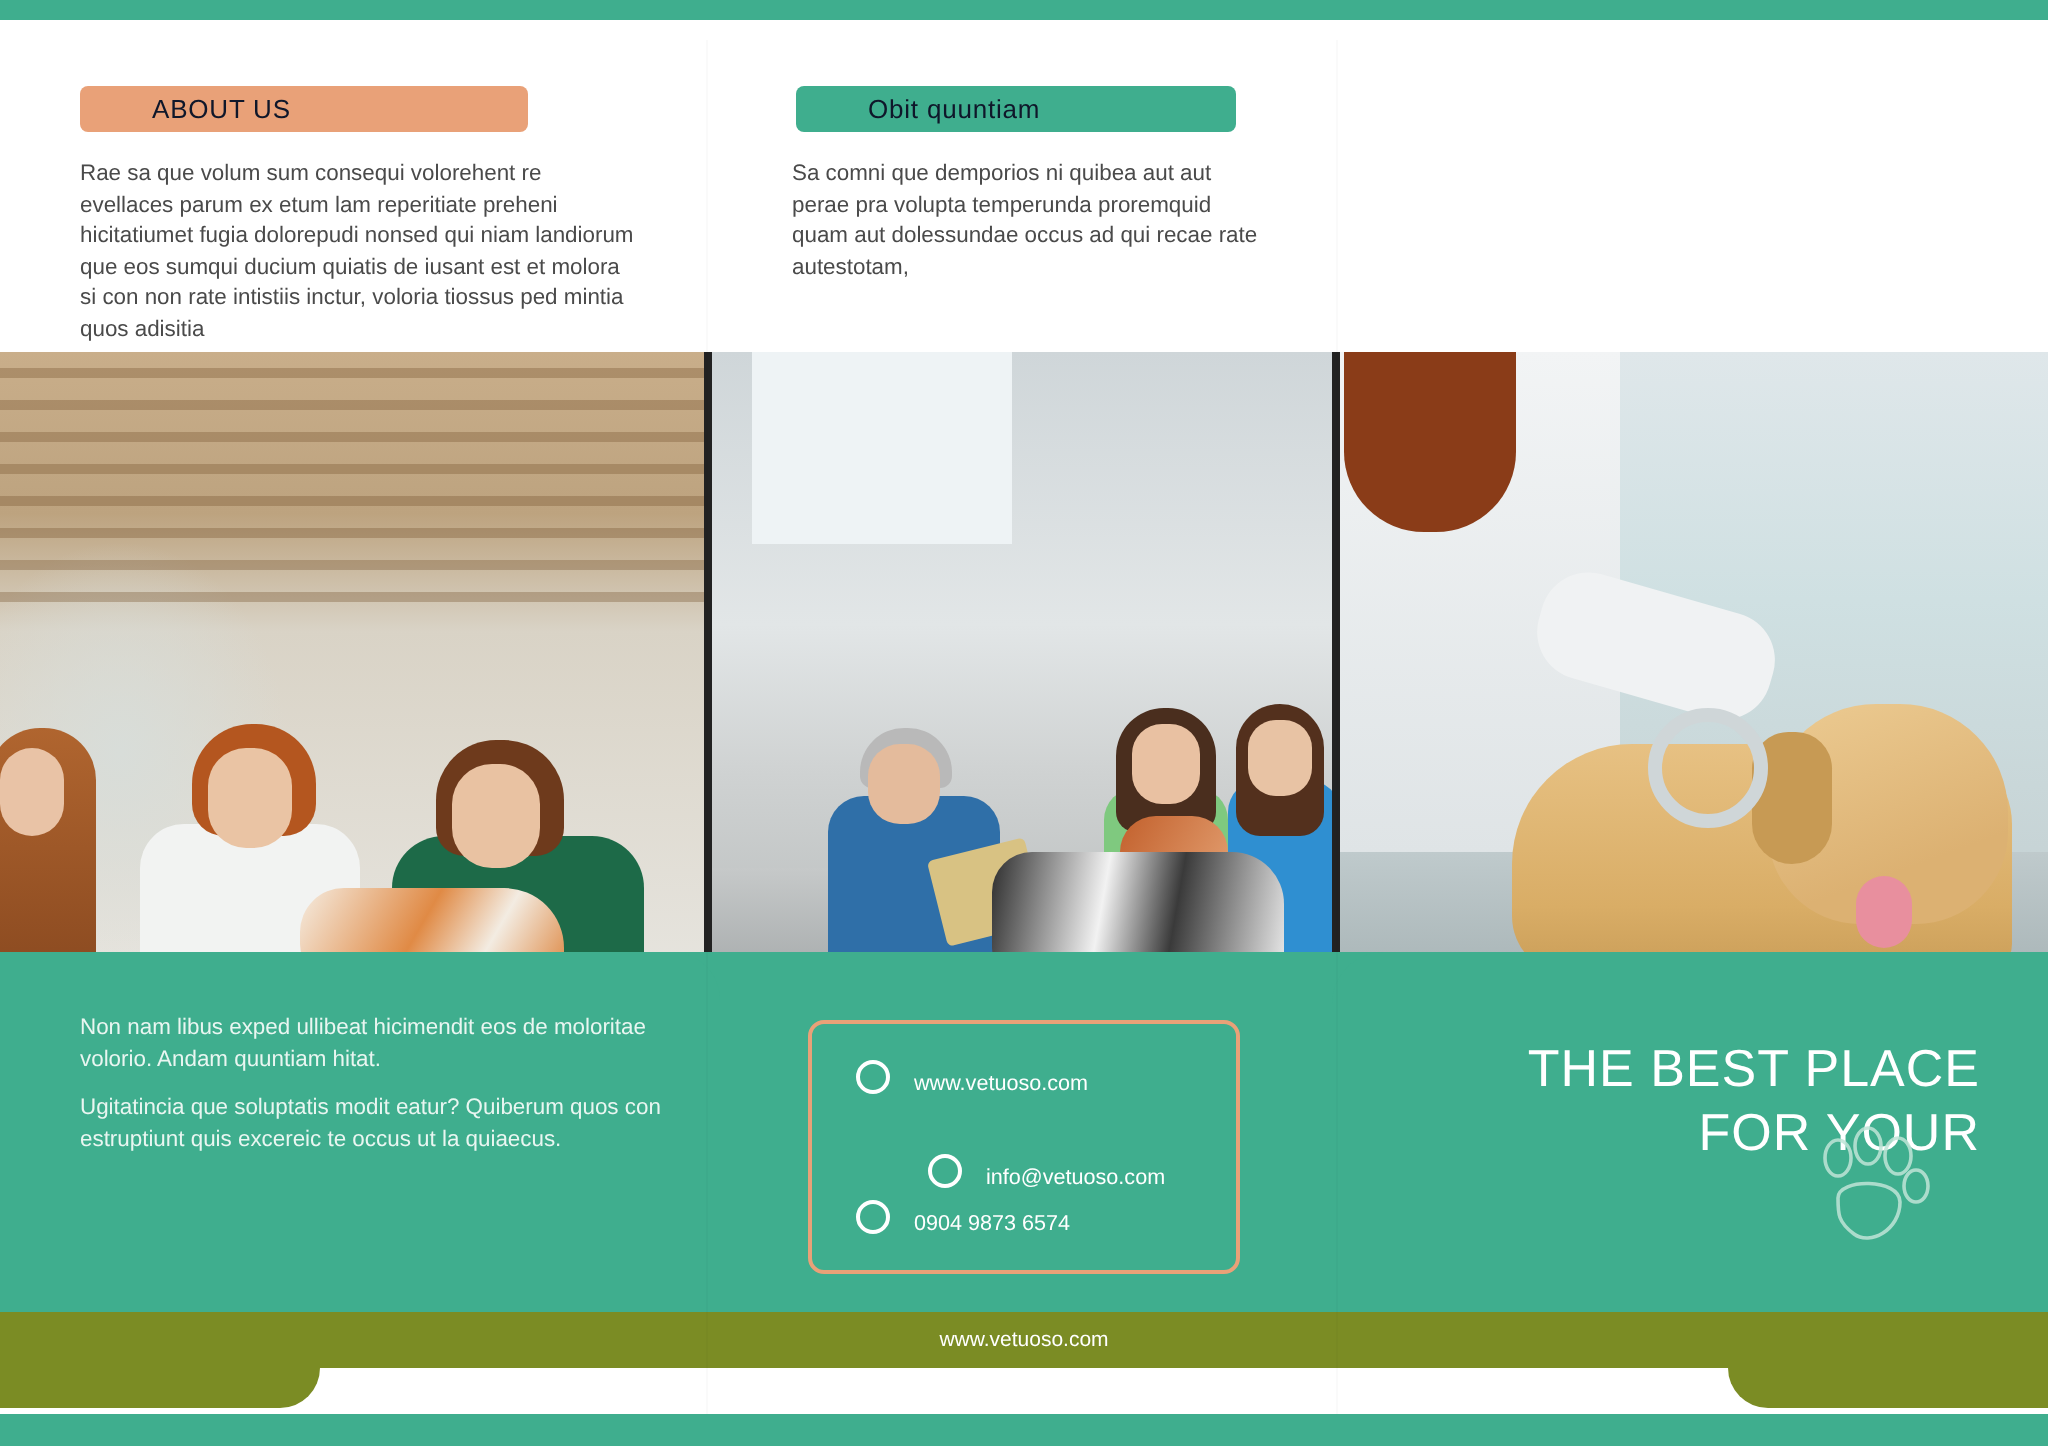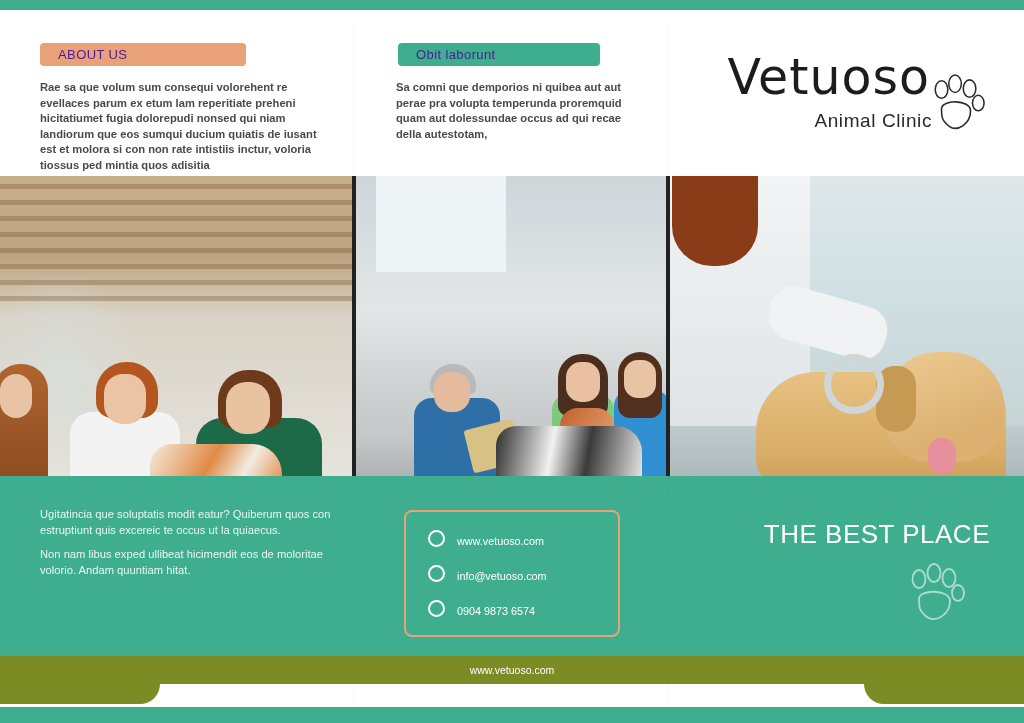--- a/index.html
+++ b/index.html
@@ -48,36 +48,35 @@
     position: absolute;
     left: 0; top: 0;
     width: 1024px; height: 166px;
   }
 
   .tab {
     position: absolute;
     height: 23px;
     background: #e9a178;
     border-radius: 4px;
-    color: #4c1d95;
+    color: #0f172a;
     font-size: 13px;
     line-height: 23px;
-    padding-left: 18px;
+    padding-left: 36px;
     letter-spacing: 0.4px;
   }
   .tab.about { left: 40px; top: 33px; width: 188px; }
   .tab.obit  { left: 398px; top: 33px; width: 184px;
                background: #3fae8e; }
 
   .col-text {
     position: absolute;
     font-size: 11.2px;
     line-height: 15.6px;
     color: #4a4a4a;
-    font-weight: bold;
   }
   .col-text.about { left: 40px; top: 70px; width: 280px; }
   .col-text.obit  { left: 396px; top: 70px; width: 240px; }
 
   
   .logo-wrap {
     position: absolute;
     right: 36px; top: 42px;
     width: 290px; height: 110px;
     text-align: right;
@@ -274,21 +273,21 @@
   }
   .contact-row .ring {
     display: inline-block;
     width: 13px; height: 13px;
     border: 2.2px solid #ffffff;
     border-radius: 50%;
     margin-right: 12px;
     vertical-align: -2px;
   }
   .r1 { top: 18px; }
-  .r2 { top: 53px; }
+  .r2 { top: 65px; margin-left: 36px; }
   .r3 { top: 88px; }
 
   .right-col {
     position: absolute;
     left: 700px; top: 508px;
     width: 290px;
     color: #ffffff;
     text-align: right;
   }
   .right-col .ln {
@@ -344,34 +343,23 @@
 
   <div class="strip-top"></div>
 
   <div class="page">
 
     <div class="header">
 
       <div class="tab about">ABOUT US</div>
       <div class="col-text about">Rae sa que volum sum consequi volorehent re evellaces parum ex etum lam reperitiate preheni hicitatiumet fugia dolorepudi nonsed qui niam landiorum que eos sumqui ducium quiatis de iusant est et molora si con non rate intistiis inctur, voloria tiossus ped mintia quos adisitia</div>
 
-      <div class="tab obit">Obit laborunt</div>
-      <div class="col-text obit">Sa comni que demporios ni quibea aut aut perae pra volupta temperunda proremquid quam aut dolessundae occus ad qui recae della autestotam,</div>
-
-      <div class="logo-wrap">
-        <div class="logo-word">Vetuoso</div>
-        <div class="logo-sub">Animal Clinic</div>
-        <svg class="logo-paw" viewBox="0 0 60 64">
-          <ellipse cx="14" cy="16" rx="6.5" ry="9" fill="none" stroke="#2a2a2a" stroke-width="1.6"></ellipse>
-          <ellipse cx="28" cy="10" rx="6.5" ry="9" fill="none" stroke="#2a2a2a" stroke-width="1.6"></ellipse>
-          <ellipse cx="43" cy="15" rx="6.5" ry="9" fill="none" stroke="#2a2a2a" stroke-width="1.6"></ellipse>
-          <ellipse cx="52" cy="30" rx="6" ry="8" fill="none" stroke="#2a2a2a" stroke-width="1.6"></ellipse>
-          <path d="M14 36 C14 26 44 26 44 38 C44 52 30 60 22 54 C14 48 14 44 14 36 Z" fill="none" stroke="#2a2a2a" stroke-width="1.6"></path>
-        </svg>
-      </div>
+      <div class="tab obit">Obit quuntiam</div>
+      <div class="col-text obit">Sa comni que demporios ni quibea aut aut perae pra volupta temperunda proremquid quam aut dolessundae occus ad qui recae rate autestotam,</div>
+
     </div>
 
     <div class="photos">
 
       <div class="photo p1">
         <div class="bg"></div>
         <div class="blindbar" style="top:8px"></div>
         <div class="blindbar" style="top:24px"></div>
         <div class="blindbar" style="top:40px"></div>
         <div class="blindbar" style="top:56px"></div>
@@ -422,39 +410,40 @@
         <div class="stetho"></div>
       </div>
     </div>
 
     <div class="green-panel"></div>
     <div class="green-curve-left"></div>
     <div class="green-curve-right"></div>
 
     <div class="left-col">
       <div class="left-body">
+        <p>Non nam libus exped ullibeat hicimendit eos de moloritae volorio. Andam quuntiam hitat.</p>
         <p>Ugitatincia que soluptatis modit eatur? Quiberum quos con estruptiunt quis excereic te occus ut la quiaecus.</p>
-        <p>Non nam libus exped ullibeat hicimendit eos de moloritae volorio. Andam quuntiam hitat.</p>
       </div>
     </div>
 
     <div class="contact-box">
       <div class="contact-row r1">
         <span class="ring"></span><span>www.vetuoso.com</span>
       </div>
       <div class="contact-row r2">
         <span class="ring"></span><span>info@vetuoso.com</span>
       </div>
       <div class="contact-row r3">
         <span class="ring"></span><span>0904 9873 6574</span>
       </div>
     </div>
 
     <div class="right-col">
       <div class="ln">THE BEST PLACE</div>
+      <div class="ln">FOR YOUR</div>
     </div>
 
     <svg class="right-paw" viewBox="0 0 60 66">
       <ellipse cx="13" cy="17" rx="6.5" ry="9" fill="none" stroke="#bfe5d7" stroke-width="1.8"></ellipse>
       <ellipse cx="28" cy="11" rx="6.5" ry="9" fill="none" stroke="#bfe5d7" stroke-width="1.8"></ellipse>
       <ellipse cx="43" cy="16" rx="6.5" ry="9" fill="none" stroke="#bfe5d7" stroke-width="1.8"></ellipse>
       <ellipse cx="52" cy="31" rx="6" ry="8" fill="none" stroke="#bfe5d7" stroke-width="1.8"></ellipse>
       <path d="M13 37 C13 27 44 27 44 39 C44 53 29 61 21 55 C13 49 13 45 13 37 Z" fill="none" stroke="#bfe5d7" stroke-width="1.8"></path>
     </svg>
 

